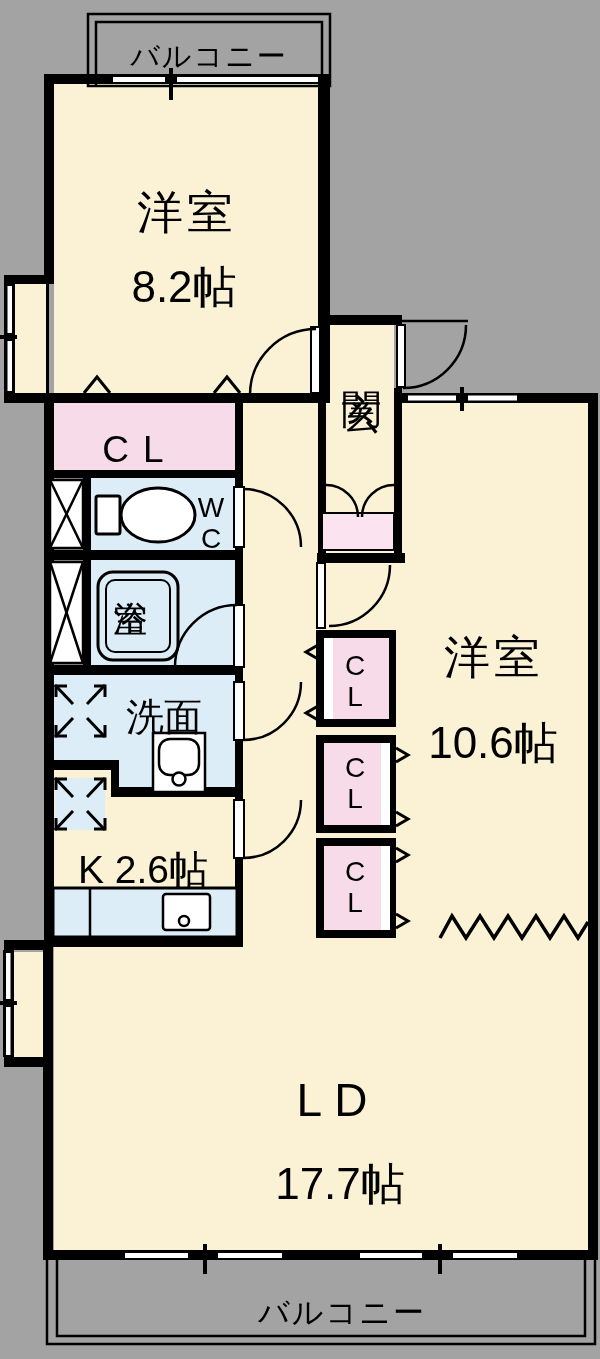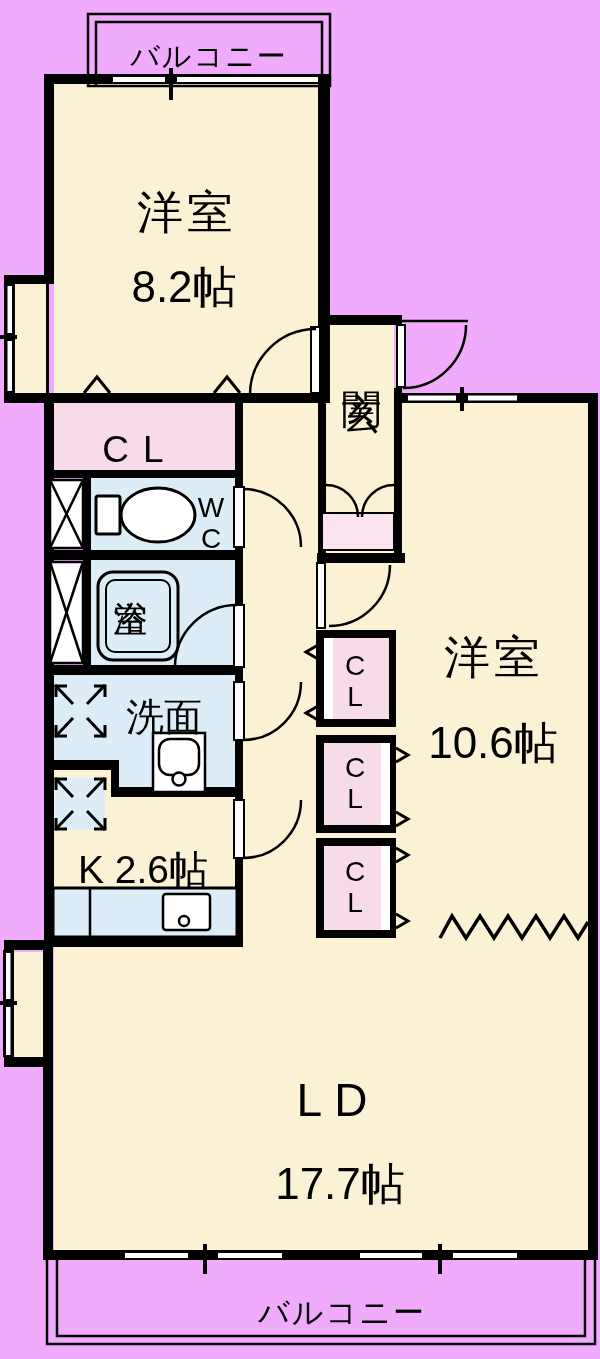--- a/index.html
+++ b/index.html
@@ -1,16 +1,16 @@
 <!DOCTYPE html>
 <html><head>
 <meta charset="utf-8">
 <style>
   html,body{margin:0;padding:0;background:#fff;}
-  .canvas{position:relative;width:600px;height:1359px;background:#f0abfc;overflow:hidden;}
+  .canvas{position:relative;width:600px;height:1359px;background:#a3a3a3;overflow:hidden;}
   svg{display:block;}
   text{font-family:"Liberation Sans","DejaVu Sans",sans-serif;fill:#000;}
   .vtext{writing-mode:vertical-rl;text-orientation:upright;}
 </style>
 </head>
 <body>
 
 <div class="canvas">
 <svg width="600" height="1359" viewBox="0 0 600 1359">
 

